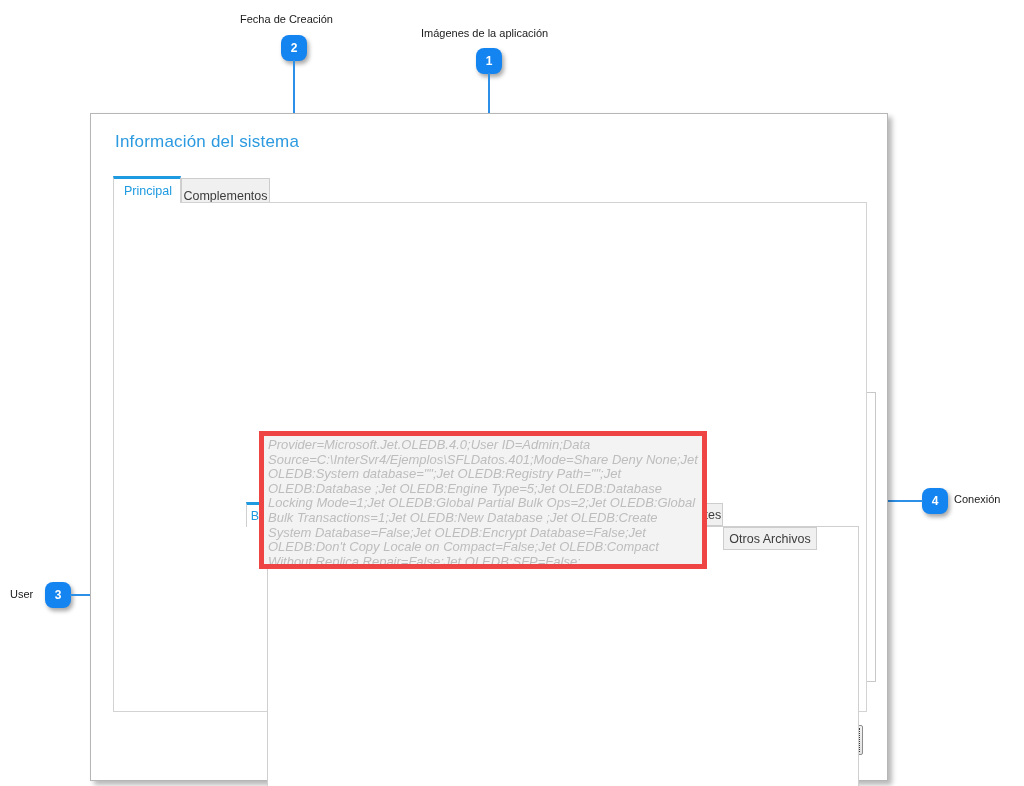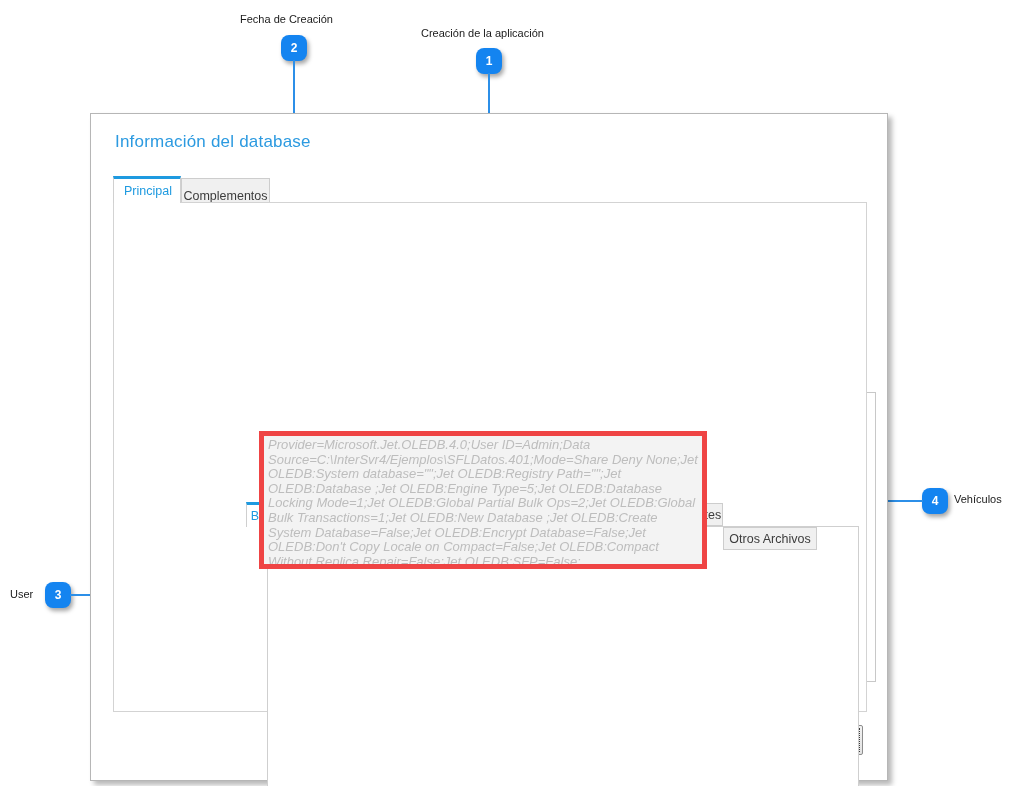--- a/index.html
+++ b/index.html
@@ -244,35 +244,35 @@
     font-style: italic;
   }
 </style>
 </head>
 <body>
 
 <div class="callout-label" style="left:240px; top:14px;">Fecha de Creación</div>
 <div class="badge" style="left:281px; top:35px;">2</div>
 <div class="leader leader-v" style="left:293px; top:60px; height:222px;"></div>
 
-<div class="callout-label" style="left:421px; top:28px;">Creación de la aplicación</div>
+<div class="callout-label" style="left:421px; top:28px;">Imágenes de la aplicación</div>
 <div class="badge" style="left:476px; top:48px;">1</div>
 <div class="leader leader-v" style="left:488px; top:73px; height:228px;"></div>
 
 <div class="callout-label" style="left:10px; top:589px;">User</div>
 <div class="badge" style="left:45px; top:582px;">3</div>
 <div class="leader leader-h" style="left:70px; top:594px; width:200px;"></div>
 
-<div class="callout-label" style="left:954px; top:494px;">Vehículos</div>
+<div class="callout-label" style="left:954px; top:494px;">Conexión</div>
 <div class="badge" style="left:922px; top:488px;">4</div>
 <div class="leader leader-h" style="left:645px; top:500px; width:278px;"></div>
 
 <div id="dialog">
 
-  <div id="dialog-title">Información del database</div>
+  <div id="dialog-title">Información del sistema</div>
 
   <div id="outer-tabs">
     <div class="otab active" style="left:0px; width:68px;">Principal</div>
     <div class="otab inactive" style="left:68px; width:89px;">Complementos</div>
   </div>
 
   <div id="outer-tabpage"></div>
 
   <div class="flabel" style="left:35px; top:165px; width:175px;">Versión de la Aplicación :</div>
   <div class="field" style="left:213px; top:158px; width:243px; height:19px;">SoftFlot 4.1.0 Build 0  Modelo de Operación [Trans</div>

